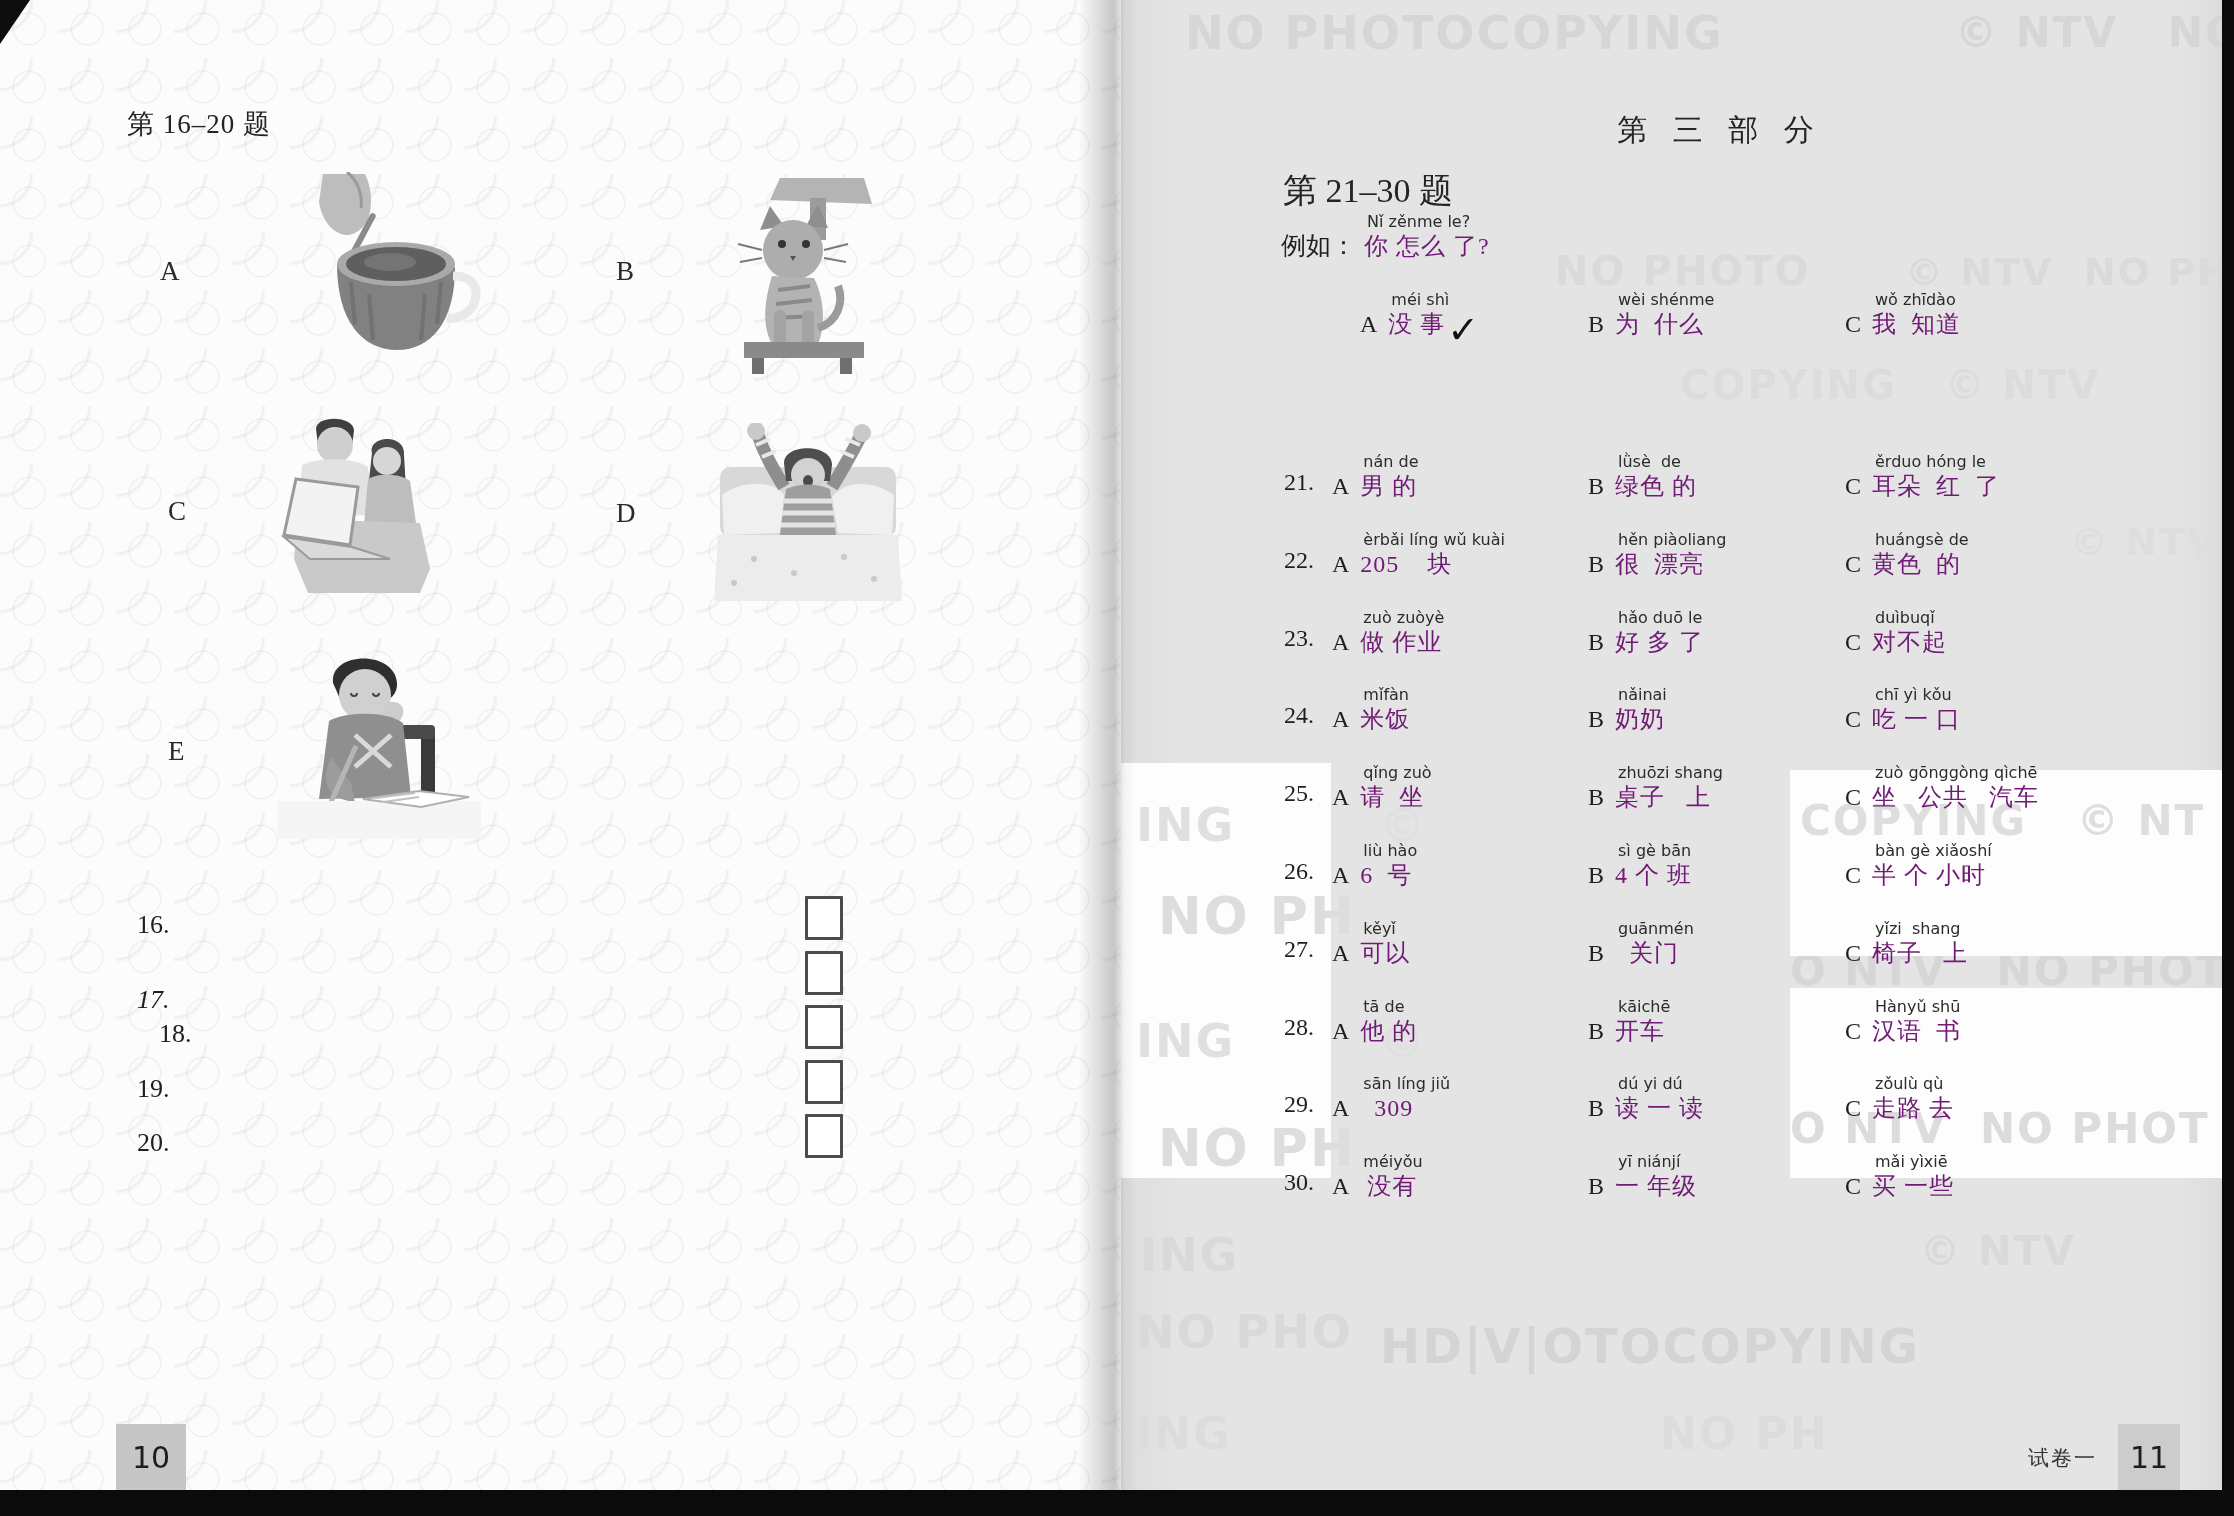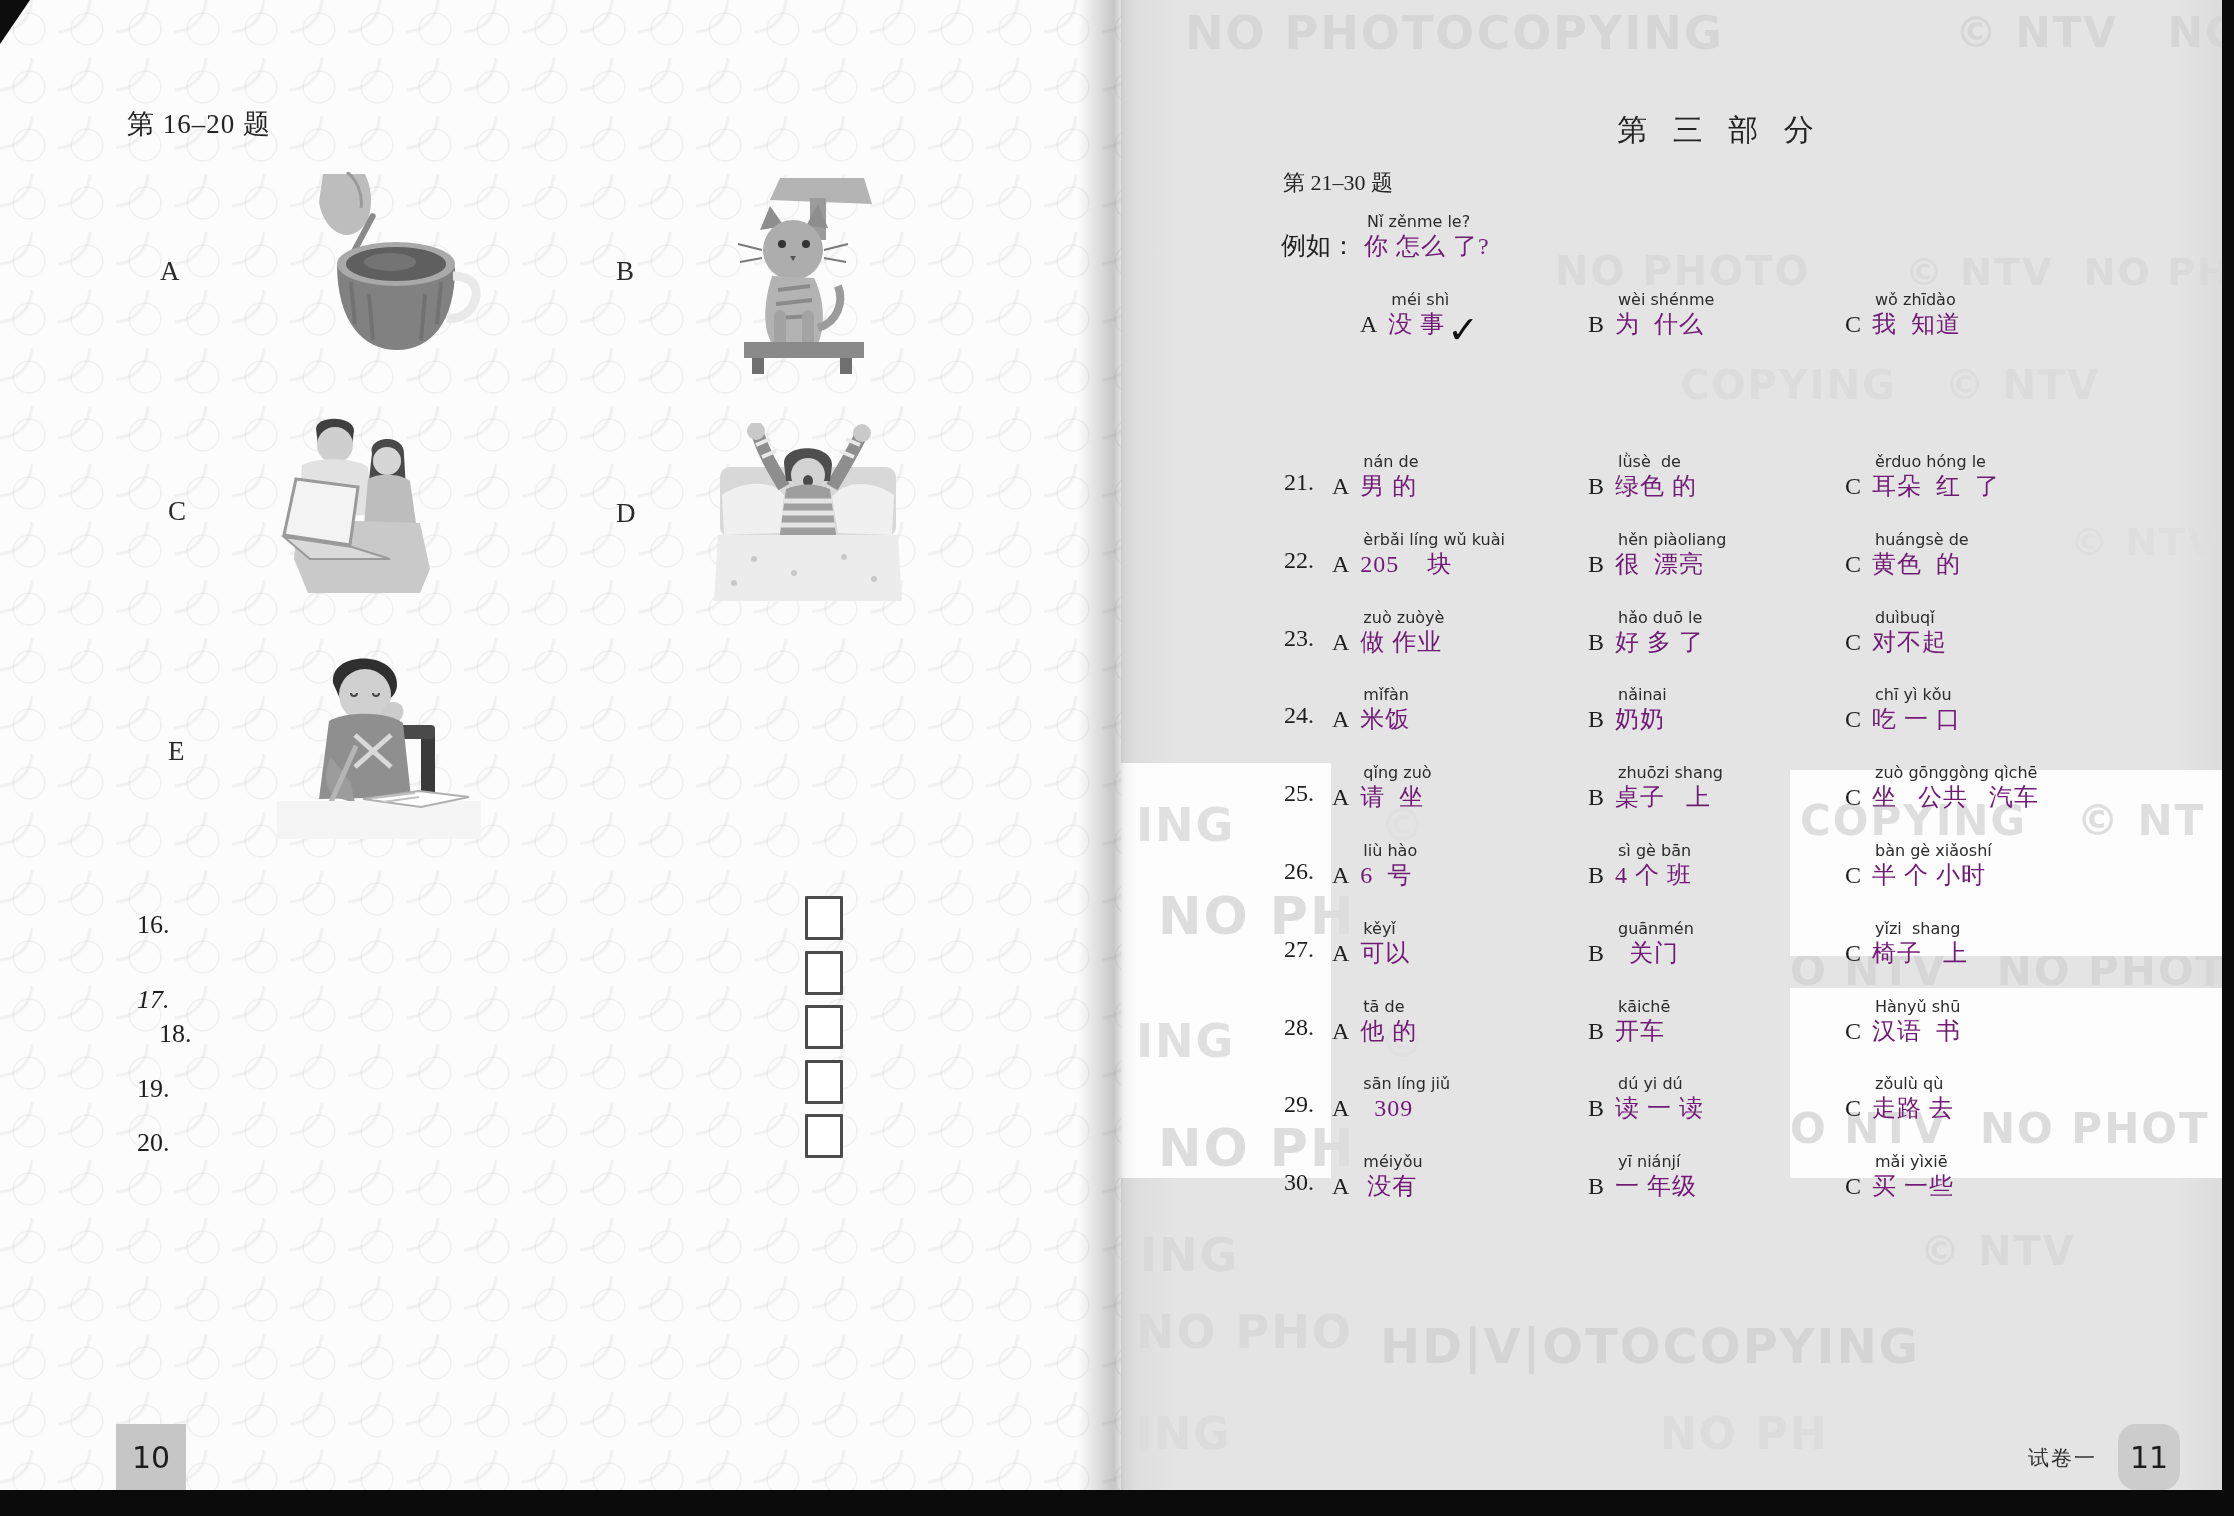--- a/index.html
+++ b/index.html
@@ -33,30 +33,30 @@
   .photo{position:absolute;z-index:5;}
   .photo svg{display:block;}
   .ans-num{position:absolute;left:137px;font-size:26px;color:#1e1e1e;z-index:5;}
   .checkbox{position:absolute;left:805px;width:38px;height:44px;background:#fff;
     border:3px solid #4c4c4c;border-radius:1px;z-index:5;box-sizing:border-box;}
   
   .pg-box{position:absolute;top:1424px;height:66px;background:#c6c6c6;z-index:6;
     display:flex;align-items:center;justify-content:center;
     font-family:"DejaVu Sans",sans-serif;font-size:30px;color:#1d1d1d;}
   .pg-box.left{left:116px;width:70px;}
-  .pg-box.right{left:2118px;width:62px;background:#cccccc;border-radius:18px;}
+  .pg-box.right{left:2118px;width:62px;background:#cccccc;}
   .logo-wrap{position:absolute;left:292px;top:1430px;z-index:6;display:flex;align-items:baseline;}
   .logo-yct{font-family:"Liberation Serif",serif;font-style:italic;font-weight:bold;
     font-size:48px;color:#121212;letter-spacing:3px;}
   .logo-series{font-family:"DejaVu Sans",sans-serif;font-weight:bold;font-size:21px;color:#2a2a2a;margin-left:6px;}
   .booklet{position:absolute;left:2028px;top:1444px;font-size:21px;color:#333;z-index:6;letter-spacing:2px;}
   
   .rp-part-title{position:absolute;left:1520px;top:110px;width:400px;text-align:center;
     font-size:30px;color:#242424;letter-spacing:9px;z-index:5;}
-  .rp-section-title{position:absolute;left:1283px;top:168px;font-size:22px;color:#242424;z-index:5;}
+  .rp-section-title{position:absolute;left:1283px;top:168px;font-size:34px;color:#242424;z-index:5;}
   .example-q{position:absolute;left:1281px;top:212px;display:flex;align-items:flex-end;z-index:5;}
   .example-q .prefix{font-size:25px;color:#1f1f1f;line-height:30px;margin-right:8px;}
   .py{font-family:"DejaVu Sans",sans-serif;font-size:16px;color:#2b2b2b;line-height:19px;
       white-space:pre;margin-left:3px;}
   .hz{font-size:24px;color:#701a75;line-height:30px;white-space:pre;letter-spacing:1px;}
   .q-row{position:absolute;left:0;top:0;width:2234px;height:50px;z-index:5;}
   .q-num{position:absolute;left:1284px;top:17px;font-size:24px;color:#1e1e1e;}
   .opt{position:absolute;display:flex;align-items:flex-end;}
   .opt-letter{font-size:24px;color:#1e1e1e;line-height:29px;margin-right:11px;}
   .opt-content{display:flex;flex-direction:column;}

